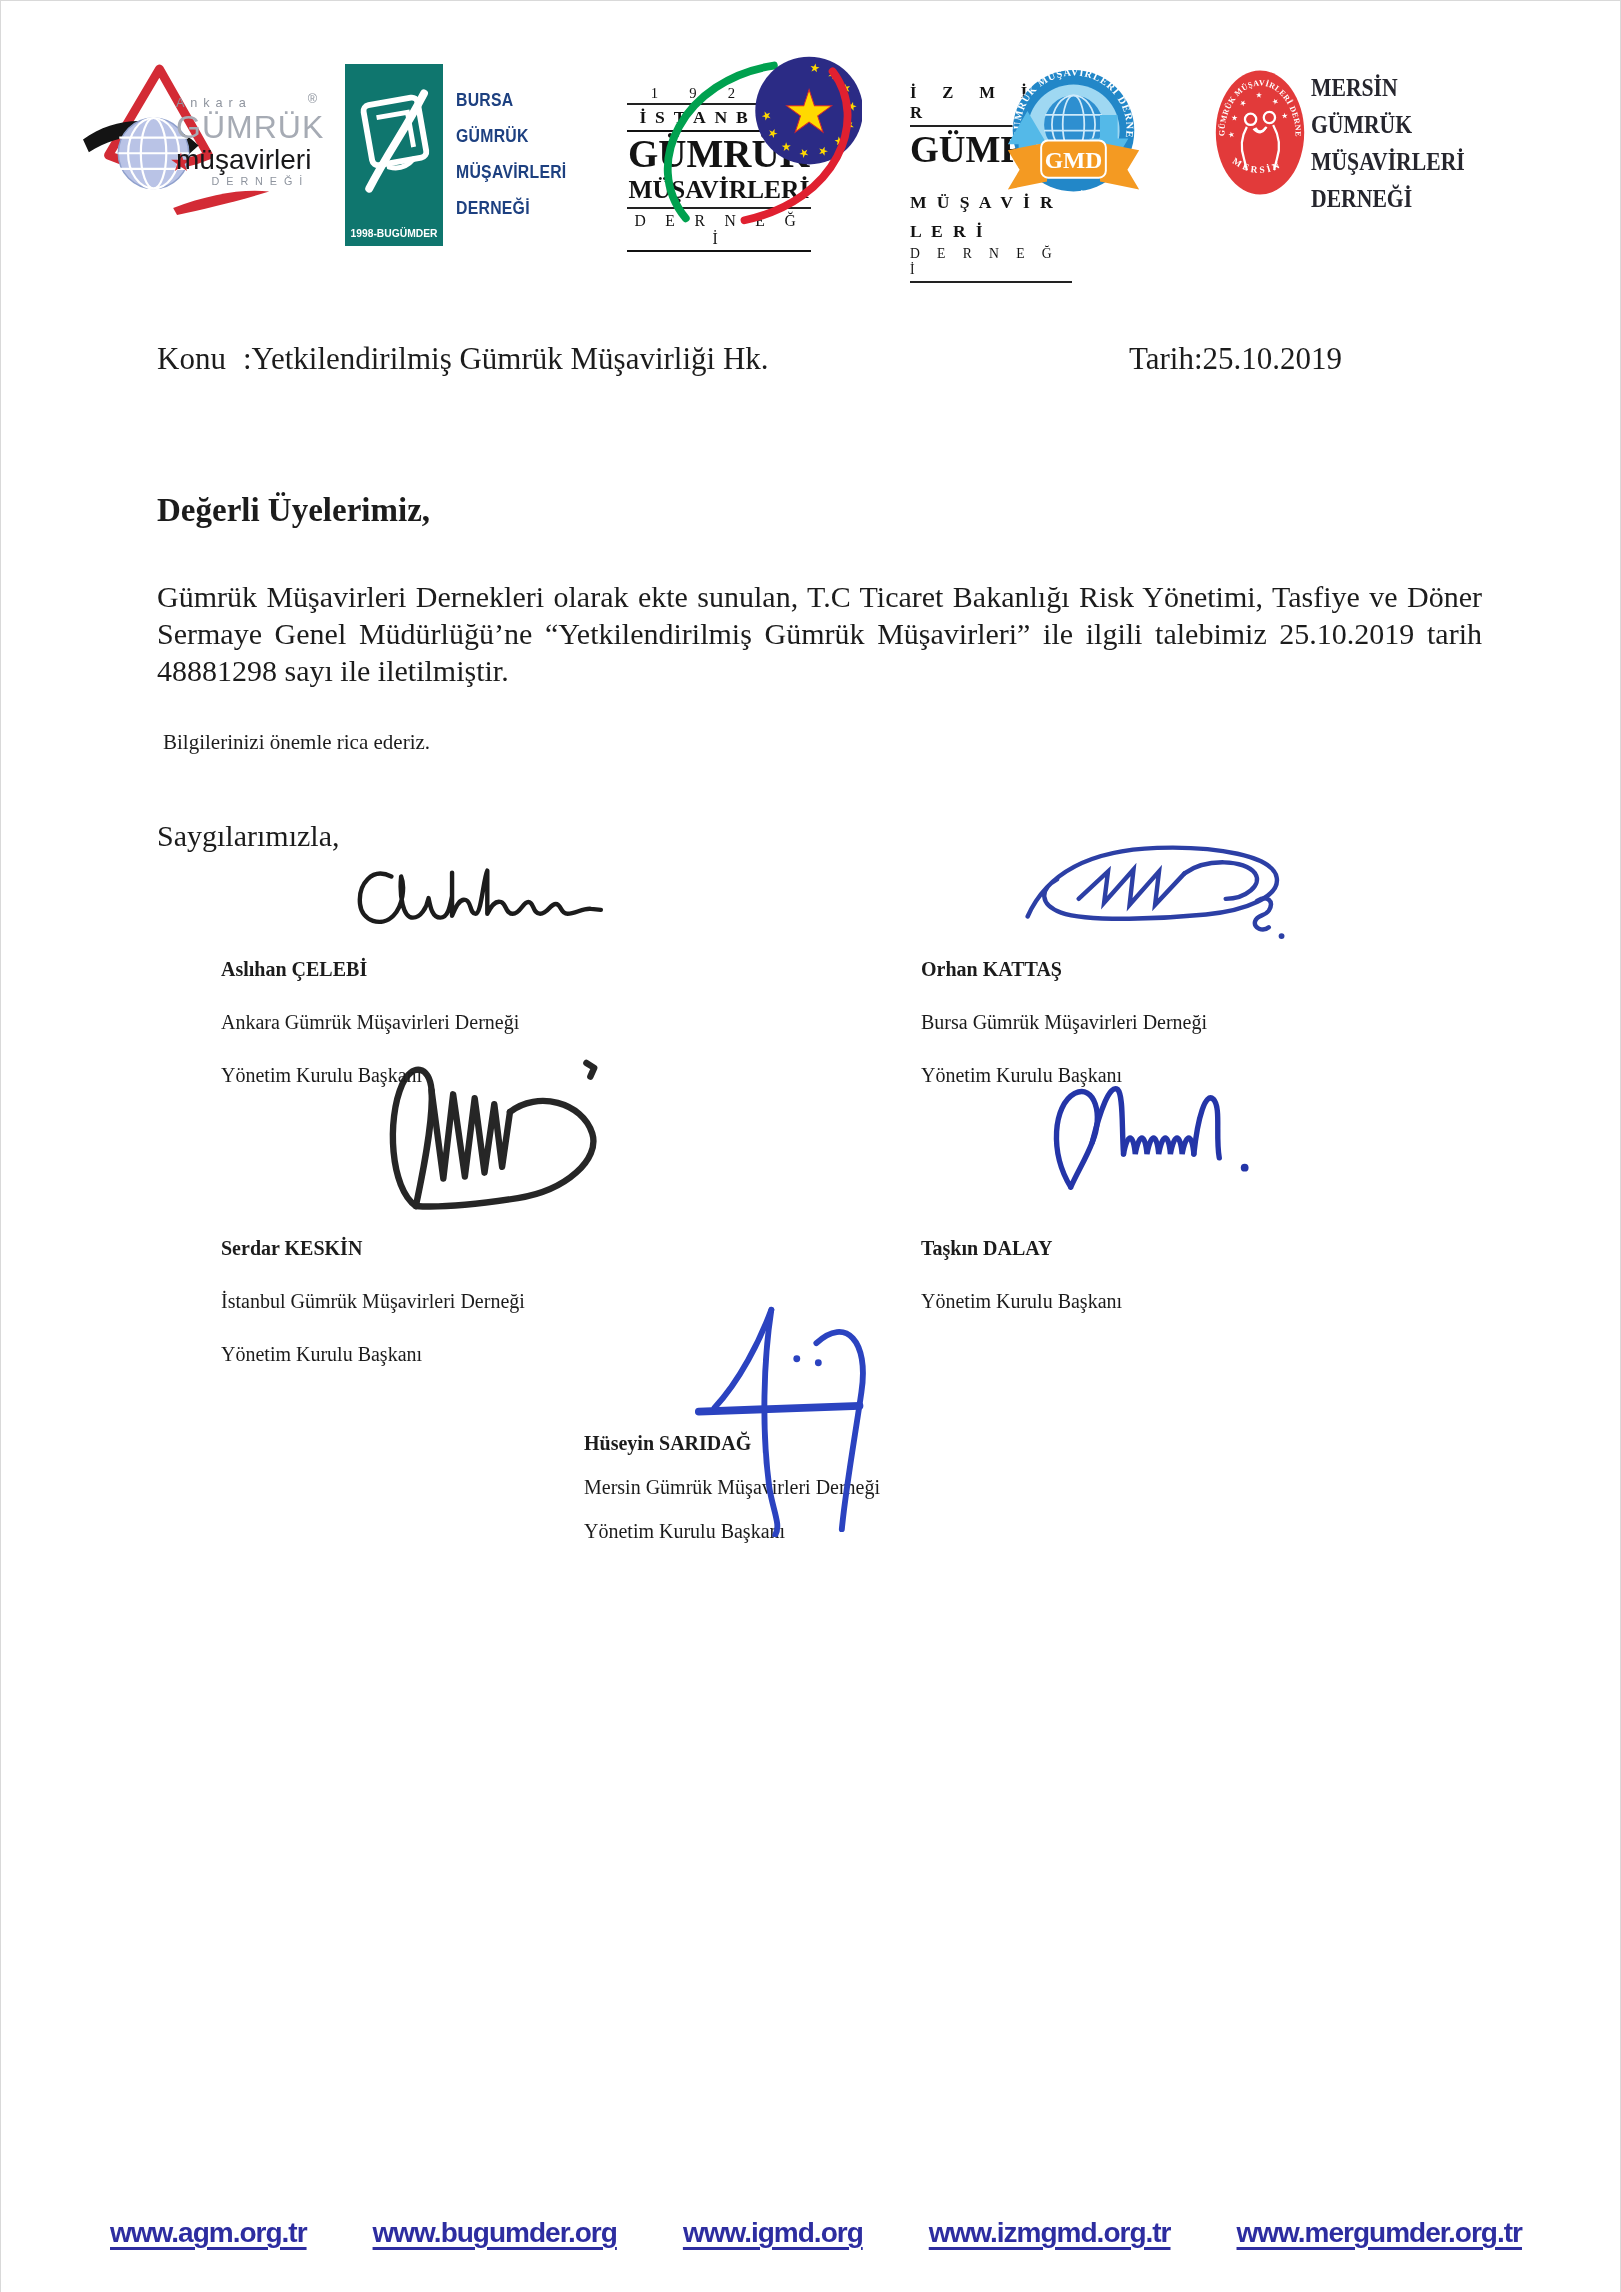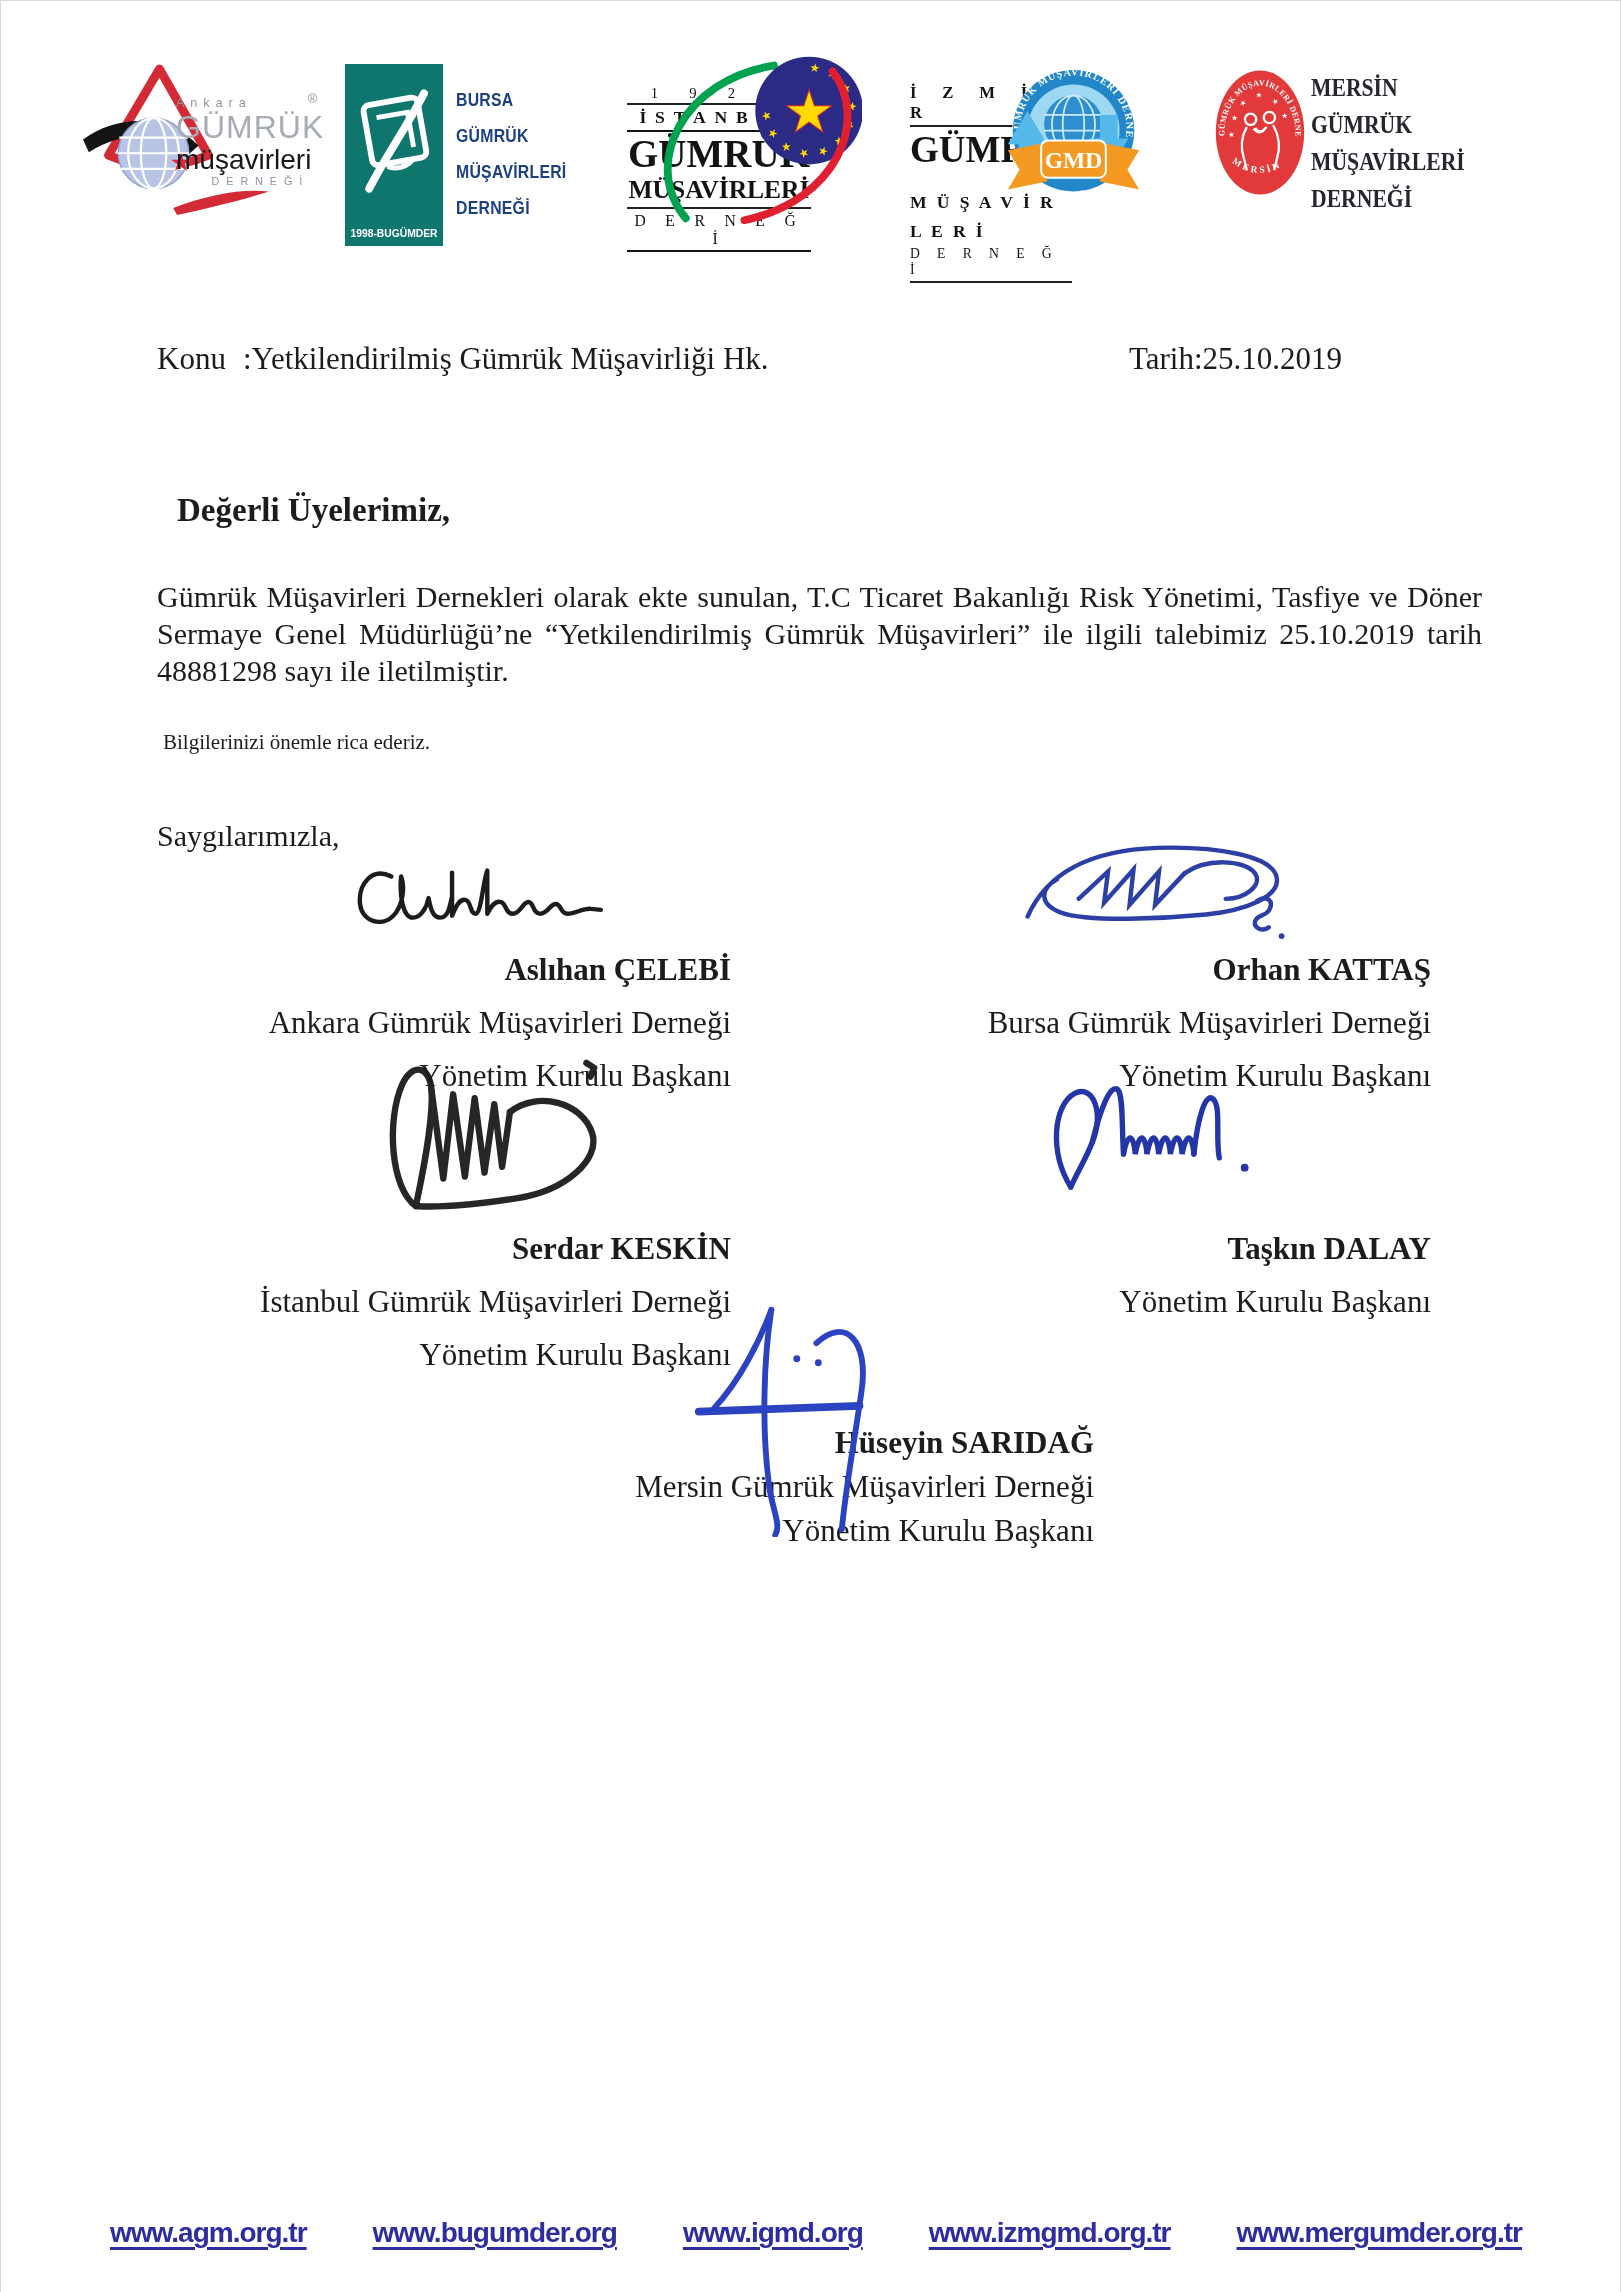--- a/index.html
+++ b/index.html
@@ -47,26 +47,26 @@
   .izm-emblem{position:absolute;right:0;top:0;z-index:2;}
 
   
   .mer-text{position:absolute;left:98px;top:9.8px;color:#26262e;font-weight:700;font-size:25.5px;
             line-height:37px;transform:scaleX(.85);transform-origin:left top;white-space:nowrap;}
 
   
   .subject{left:157px;top:341px;font-size:31px;}
   .subject-label{display:inline-block;min-width:86px;}
   .date{left:1129px;top:341px;font-size:31px;}
-  .salutation{left:157px;top:492px;font-size:33px;font-weight:700;margin-left:20px;}
+  .salutation{left:157px;top:492px;font-size:33px;font-weight:700;}
   .paragraph{left:157px;top:578px;width:1325px;font-size:30px;line-height:37px;text-align:justify;}
   .line-simple{left:163px;top:730px;font-size:21px;}
   .closing{left:157px;top:819px;font-size:30px;}
 
-  .sigblock{position:absolute;width:510px;text-align:right;font-size:31px;line-height:53px;}
+  .sigblock{position:absolute;width:510px;text-align:left;font-size:20px;line-height:53px;}
   .sigblock .sig-name{font-weight:700;}
   .sigblock.tight{line-height:44px;}
   .sig-svg{position:absolute;}
 
   
   .footer{position:absolute;left:110px;top:2217px;width:1412px;display:flex;justify-content:space-between;}
   .footer a{font-family:"Liberation Sans",sans-serif;font-size:28px;font-weight:700;color:#2d2da0;
             letter-spacing:-1px;text-decoration:underline;text-decoration-thickness:2.9px;text-underline-offset:4.9px;}
 </style>
 </head>

